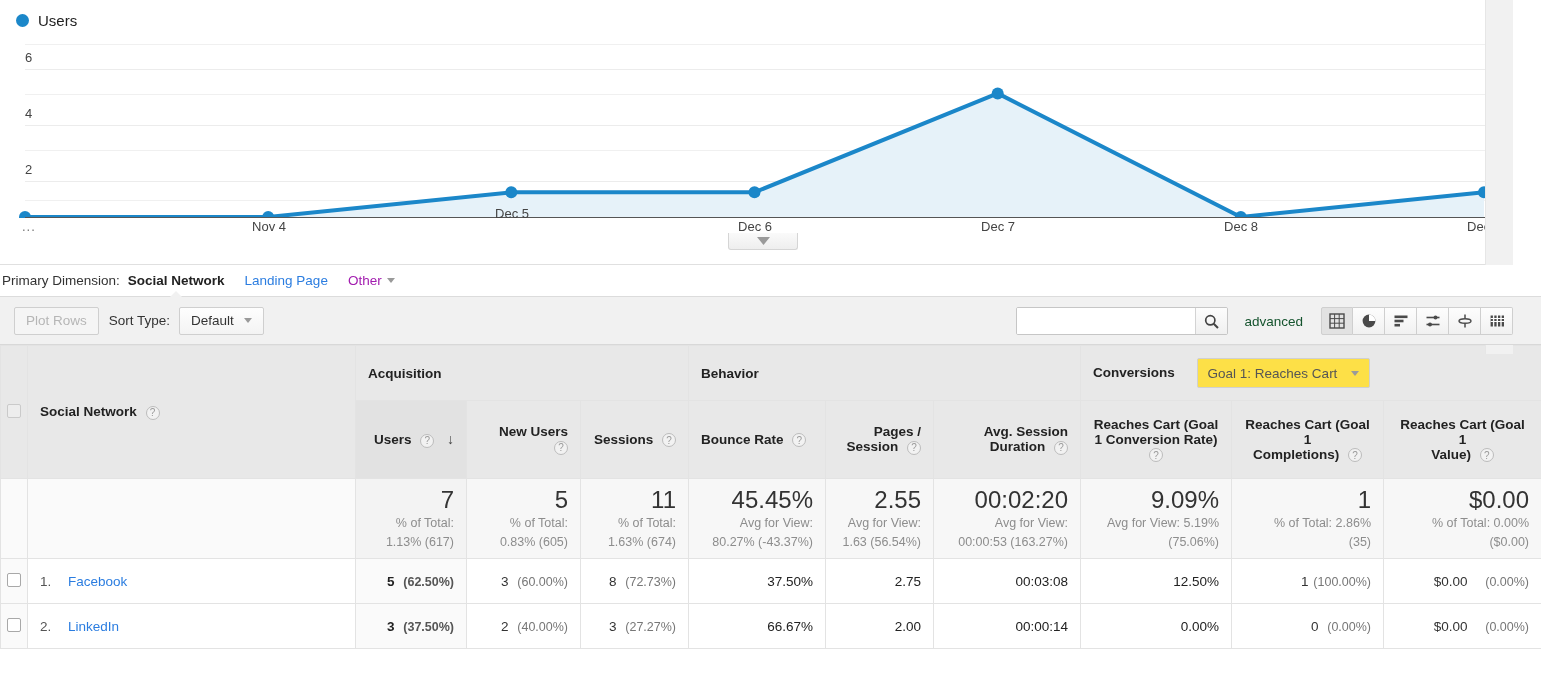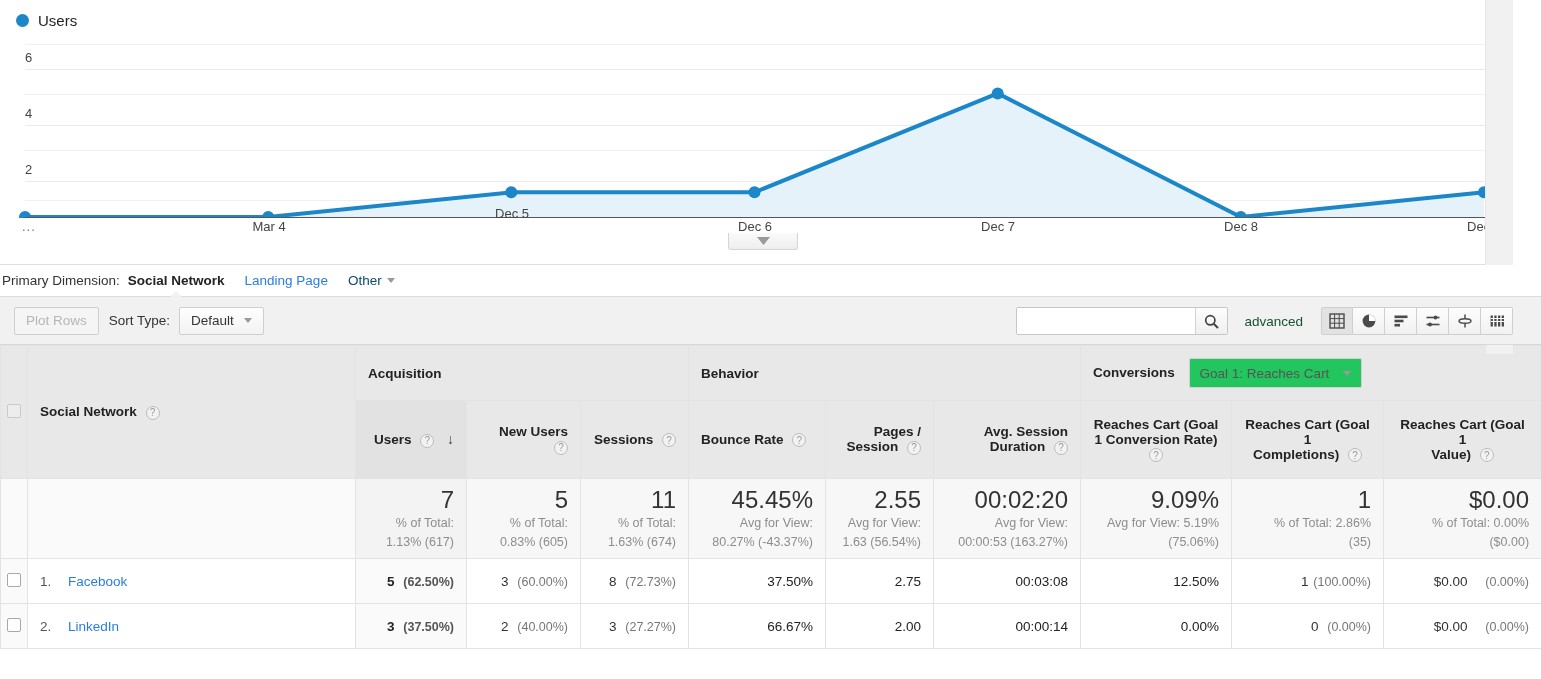--- a/index.html
+++ b/index.html
@@ -107,21 +107,21 @@
     left: 50%; bottom: -9px;
     margin-left: -6px;
     width: 0; height: 0;
     border-left: 6px solid transparent;
     border-right: 6px solid transparent;
     border-bottom: 6px solid #f1f1f1;
   }
   #primary-dim-bar a {
     color: #2b7de0; text-decoration: none; margin-right: 20px; cursor: pointer;
   }
-  #primary-dim-bar .pd-other { color: #0c4a6e; cursor: pointer; display: flex; align-items: center; gap: 5px; }
+  #primary-dim-bar .pd-other { color: #a21caf; cursor: pointer; display: flex; align-items: center; gap: 5px; }
   .caret {
     width: 0; height: 0;
     border-left: 4.5px solid transparent;
     border-right: 4.5px solid transparent;
     border-top: 5px solid #9a9a9a;
     display: inline-block;
   }
 
   
   #toolbar {
@@ -287,24 +287,24 @@
   .cell-right { text-align: right; }
   .val-strong { font-weight: bold; color: #222; }
   .val-pct { color: #777; font-size: 12.5px; margin-left: 5px; text-align: right; }
   .val-pct.bold { font-weight: bold; color: #555; }
   .val-plain { color: #333; }
   td.users-col { background: #fafafa !important; }
 
   #goal-select {
     display: inline-flex; align-items: center;
     height: 30px;
-    margin-left: 10px;
+    margin-left: 18px;
     padding: 0 10px;
     border: 1px solid #d0d0d0;
-    background: #22c55e;
+    background: #fde047;
     border-radius: 2px;
     font-weight: normal;
     color: #555;
     font-size: 13.5px;
     cursor: pointer;
     vertical-align: middle;
   }
   #goal-select .caret { margin-left: 14px; }
   #right-gutter {
     position: absolute;
@@ -349,21 +349,21 @@
           <circle cx="997.7" cy="53.4" r="6" fill="#1b87c9"></circle>
           <circle cx="1240.8" cy="177.0" r="6" fill="#1b87c9"></circle>
           <circle cx="1484.0" cy="152.3" r="6" fill="#1b87c9"></circle>
         </g>
     </svg>
 
     <div id="axis-baseline"></div>
   </div>
 
   <div id="xlabel-first" style="top:219px;">...</div>
-  <div class="xlabel" style="left:269px;  top:219px;">Mar 4</div>
+  <div class="xlabel" style="left:269px;  top:219px;">Nov 4</div>
   <div class="xlabel" style="left:512px;  top:206px;">Dec 5</div>
   <div class="xlabel" style="left:755px;  top:219px;">Dec 6</div>
   <div class="xlabel" style="left:998px;  top:219px;">Dec 7</div>
   <div class="xlabel" style="left:1241px; top:219px;">Dec 8</div>
   <div class="xlabel" style="left:1484px; top:219px;">Dec 9</div>
 
   <div id="chart-collapse">
     <svg width="13" height="8" viewBox="0 0 13 8">
       <polygon points="0,0 13,0 6.5,8" fill="#9a9a9a"></polygon>
     </svg>

